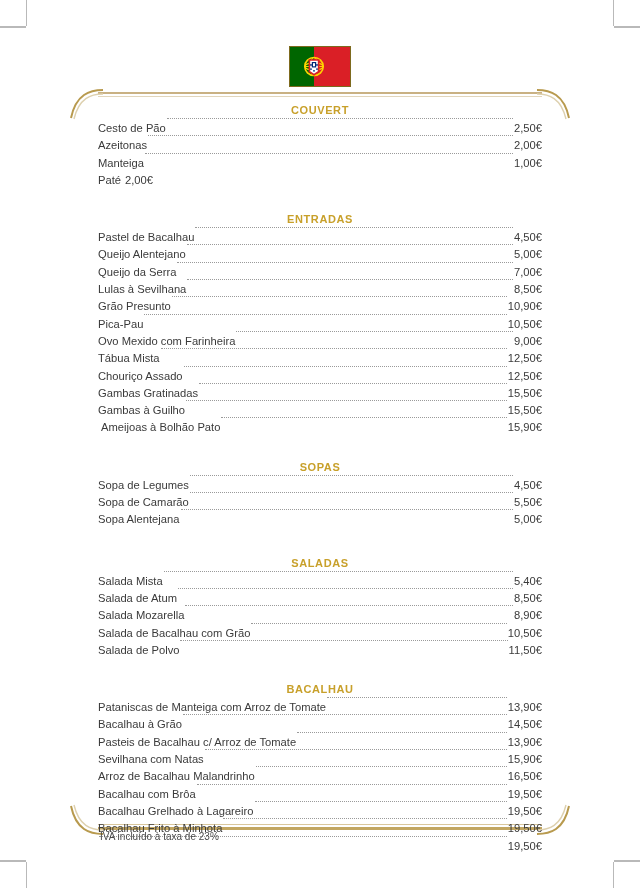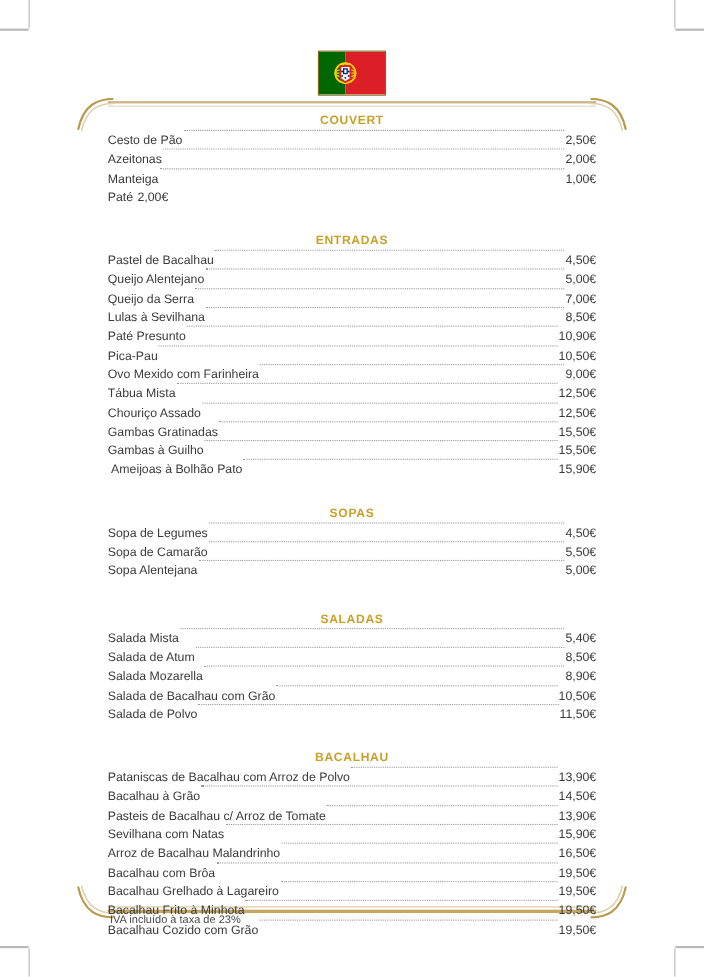--- a/index.html
+++ b/index.html
@@ -237,21 +237,21 @@
         <span class="name">Queijo da Serra</span>
         <span class="leader"></span>
         <span class="price">7,00€</span>
       </div>
       <div class="item">
         <span class="name">Lulas à Sevilhana</span>
         <span class="leader"></span>
         <span class="price">8,50€</span>
       </div>
       <div class="item">
-        <span class="name">Paté Presunto</span>
+        <span class="name">Grão Presunto</span>
         <span class="leader"></span>
         <span class="price">10,90€</span>
       </div>
       <div class="item">
         <span class="name">Pica-Pau</span>
         <span class="leader"></span>
         <span class="price">10,50€</span>
       </div>
       <div class="item">
         <span class="name">Ovo Mexido com Farinheira</span>
@@ -329,21 +329,21 @@
       <div class="item">
         <span class="name">Salada de Polvo</span>
         <span class="leader"></span>
         <span class="price">11,50€</span>
       </div>
     </div>
     <div style="height: 22px;"></div>
     <div class="section">
       <div class="section-title">BACALHAU</div>
       <div class="item">
-        <span class="name">Pataniscas de Bacalhau com  Arroz de Polvo</span>
+        <span class="name">Pataniscas de Manteiga com  Arroz de Tomate</span>
         <span class="leader"></span>
         <span class="price">13,90€</span>
       </div>
       <div class="item">
         <span class="name">Bacalhau à Grão</span>
         <span class="leader"></span>
         <span class="price">14,50€</span>
       </div>
       <div class="item">
         <span class="name">Pasteis de Bacalhau c/ Arroz de Tomate</span>
@@ -369,20 +369,19 @@
         <span class="name">Bacalhau Grelhado à Lagareiro</span>
         <span class="leader"></span>
         <span class="price">19,50€</span>
       </div>
       <div class="item">
         <span class="name">Bacalhau Frito à Minhota</span>
         <span class="leader"></span>
         <span class="price">19,50€</span>
       </div>
       <div class="item">
-        <span class="name">Bacalhau Cozido com Grão</span>
         <span class="leader"></span>
         <span class="price">19,50€</span>
       </div>
     </div>
   </div>
 
 <div class="footer-note">IVA incluído à taxa de 23%</div>
 
 </body></html>

